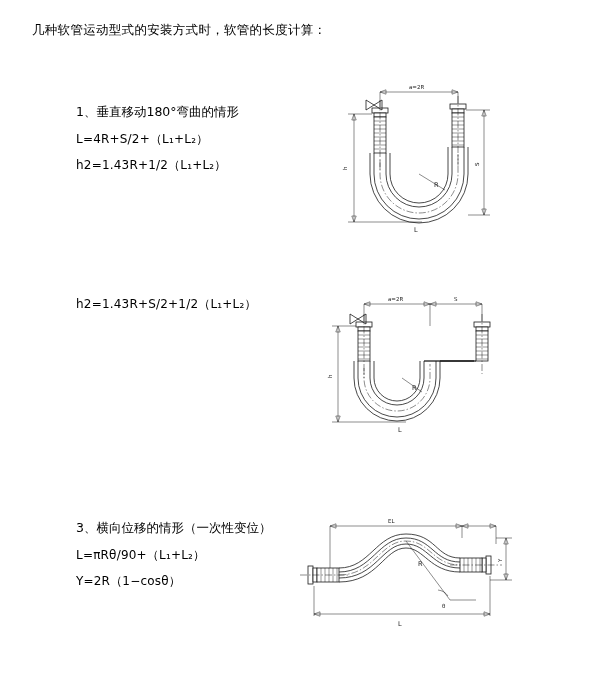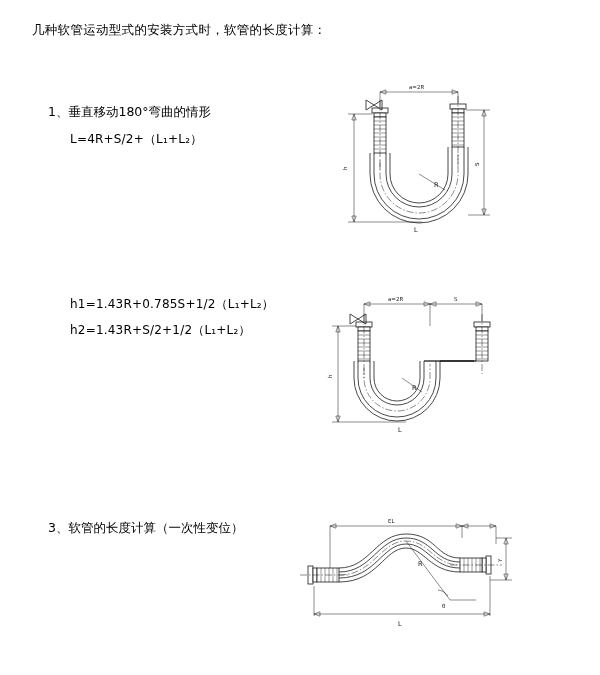--- a/index.html
+++ b/index.html
@@ -40,25 +40,26 @@
   .text-col {
     position: absolute;
     left: 48px;
     top: 0;
     width: 260px;
   }
   .sec-title {
     font-size: 12.5px;
     white-space: nowrap;
     margin-bottom: 10px;
+    margin-left: 28px;
   }
   .formula {
     font-size: 12px;
     white-space: nowrap;
-    margin-left: 22px;
+    margin-left: 28px;
     margin-bottom: 9px;
     letter-spacing: 0.2px;
   }
 
   .fig {
     position: absolute;
   }
   .fig1 { left: 306px; top: -34px; }
   .fig2 { left: 306px; top: -14px; }
   .fig3 { left: 290px; top: -16px; }
@@ -78,20 +79,21 @@
 <div class="page">
 
   <div class="heading">几种软管运动型式的安装方式时，软管的长度计算：</div>
 
   <div class="section sec1">
     <div class="text-col">
       <div class="sec-title">
         <span>1、</span><span>垂直移动180°弯曲的情形</span>
       </div>
       <div class="formula">L=4R+S/2+（L₁+L₂）</div>
+      <div class="formula">h2=1.43R+1/2（L₁+L₂）</div>
     </div>
 
     <div class="fig fig1">
       <svg width="210" height="190" viewBox="0 0 210 190">
 
         <line class="dim" x1="74" y1="22" x2="152" y2="22"></line>
         <path class="dim" d="M74 22 l6 -2.2 v4.4 z" fill="#1a1a1a"></path>
         <path class="dim" d="M152 22 l-6 -2.2 v4.4 z" fill="#1a1a1a"></path>
         <text class="lbl-s" x="103" y="19">a=2R</text>
         <line class="dim" x1="74" y1="22" x2="74" y2="44"></line>
@@ -154,21 +156,20 @@
         <text class="lbl" x="108" y="162">L</text>
 
         <path class="ln" d="M60 30 l8 5 l-8 5 z"></path>
         <path class="ln" d="M76 30 l-8 5 l8 5 z"></path>
       </svg>
     </div>
   </div>
 
   <div class="section sec2">
     <div class="text-col">
-      <div class="formula">h1=1.43R+0.785S+1/2（L₁+L₂）</div>
       <div class="formula">h2=1.43R+S/2+1/2（L₁+L₂）</div>
     </div>
 
     <div class="fig fig2">
       <svg width="210" height="175" viewBox="0 0 210 175">
 
         <line class="dim" x1="58" y1="22" x2="124" y2="22"></line>
         <path class="dim" d="M58 22 l6 -2.2 v4.4 z" fill="#1a1a1a"></path>
         <path class="dim" d="M124 22 l-6 -2.2 v4.4 z" fill="#1a1a1a"></path>
         <text class="lbl-s" x="82" y="19">a=2R</text>
@@ -232,22 +233,24 @@
         <text class="lbl-s" x="26" y="96" transform="rotate(-90 26 96)">h</text>
 
         <text class="lbl" x="92" y="150">L</text>
       </svg>
     </div>
   </div>
 
   <div class="section sec3">
     <div class="text-col">
       <div class="sec-title">
-        <span>3、</span><span>软管的长度计算（一次性变位）</span>
+        <span>3、</span><span>横向位移的情形（一次性变位）</span>
       </div>
+      <div class="formula">L=πRθ/90+（L₁+L₂）</div>
+      <div class="formula">Y=2R（1−cosθ）</div>
     </div>
 
     <div class="fig fig3">
       <svg width="230" height="140" viewBox="0 0 230 140">
 
         <line class="dim" x1="40" y1="22" x2="172" y2="22"></line>
         <path class="dim" d="M40 22 l6 -2.2 v4.4 z" fill="#1a1a1a"></path>
         <path class="dim" d="M172 22 l-6 -2.2 v4.4 z" fill="#1a1a1a"></path>
         <text class="lbl-s" x="98" y="19">EL</text>
         <line class="dim" x1="40" y1="22" x2="40" y2="72"></line>

